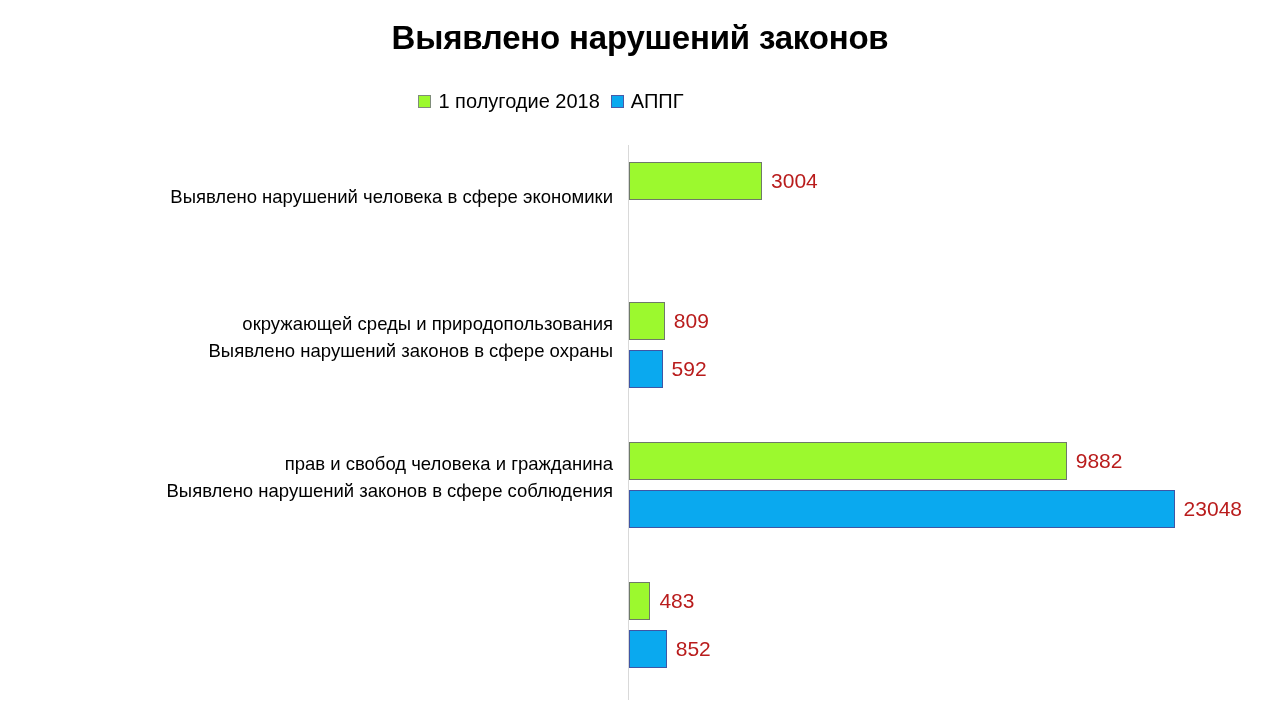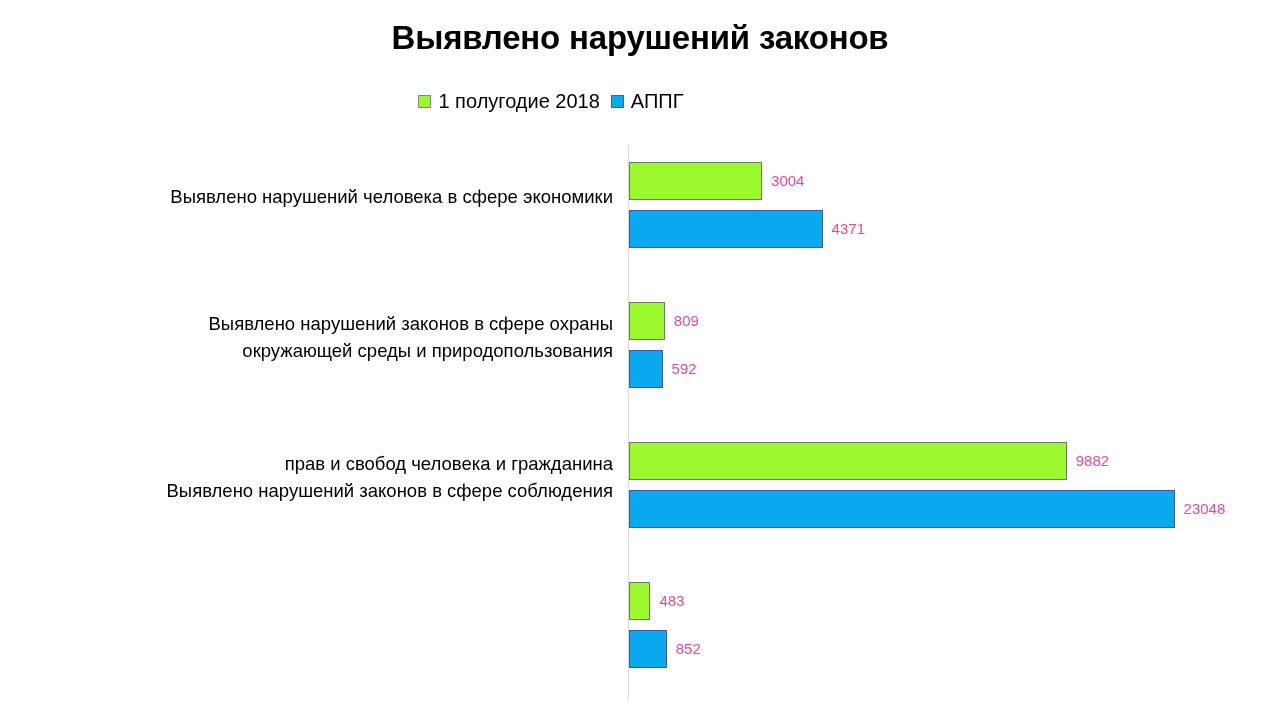--- a/index.html
+++ b/index.html
@@ -121,22 +121,22 @@
   }
   .bar.series-0 {
     background: #9CF92E;
     border: 1px solid #6E7A68;
   }
   .bar.series-1 {
     background: #0AA9EF;
     border: 1px solid #3F56A5;
   }
   .bar-value {
-    font-size: 15px;
-    color: #ec4899;
+    font-size: 21px;
+    color: #b91c1c;
     margin-left: 9px;
     white-space: nowrap;
     line-height: 38px;
   }
 </style>
 </head>
 <body>
 
 <div id="chart-root">
 
@@ -158,30 +158,26 @@
     <div class="value-axis-line"></div>
 
     <div class="bar-group" style="top:0px;">
       <div class="cat-label lines-1">
         <div>Выявлено нарушений человека в сфере экономики</div>
       </div>
       <div class="bar-row row-0">
         <span class="bar series-0" style="width: 133.068px;"></span>
         <span class="bar-value">3004</span>
       </div>
-      <div class="bar-row row-1">
-        <span class="bar series-1" style="width: 193.622px;"></span>
-        <span class="bar-value">4371</span>
-      </div>
     </div>
 
     <div class="bar-group" style="top:140px;">
       <div class="cat-label lines-2">
+        <div>окружающей среды и природопользования</div>
         <div>Выявлено нарушений законов в сфере охраны</div>
-        <div>окружающей среды и природопользования</div>
       </div>
       <div class="bar-row row-0">
         <span class="bar series-0" style="width: 35.8362px;"></span>
         <span class="bar-value">809</span>
       </div>
       <div class="bar-row row-1">
         <span class="bar series-1" style="width: 33.577px;"></span>
         <span class="bar-value">592</span>
       </div>
     </div>

